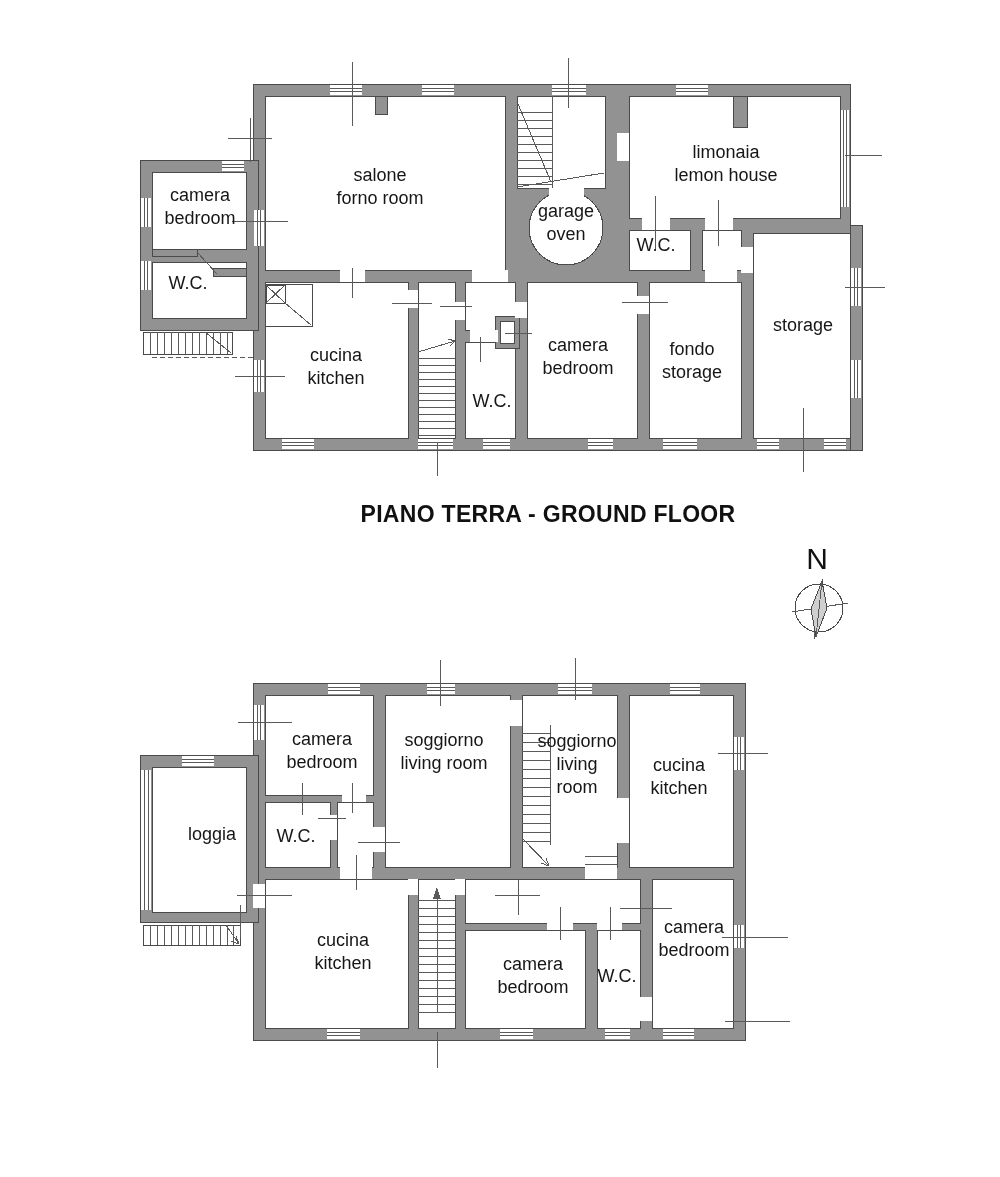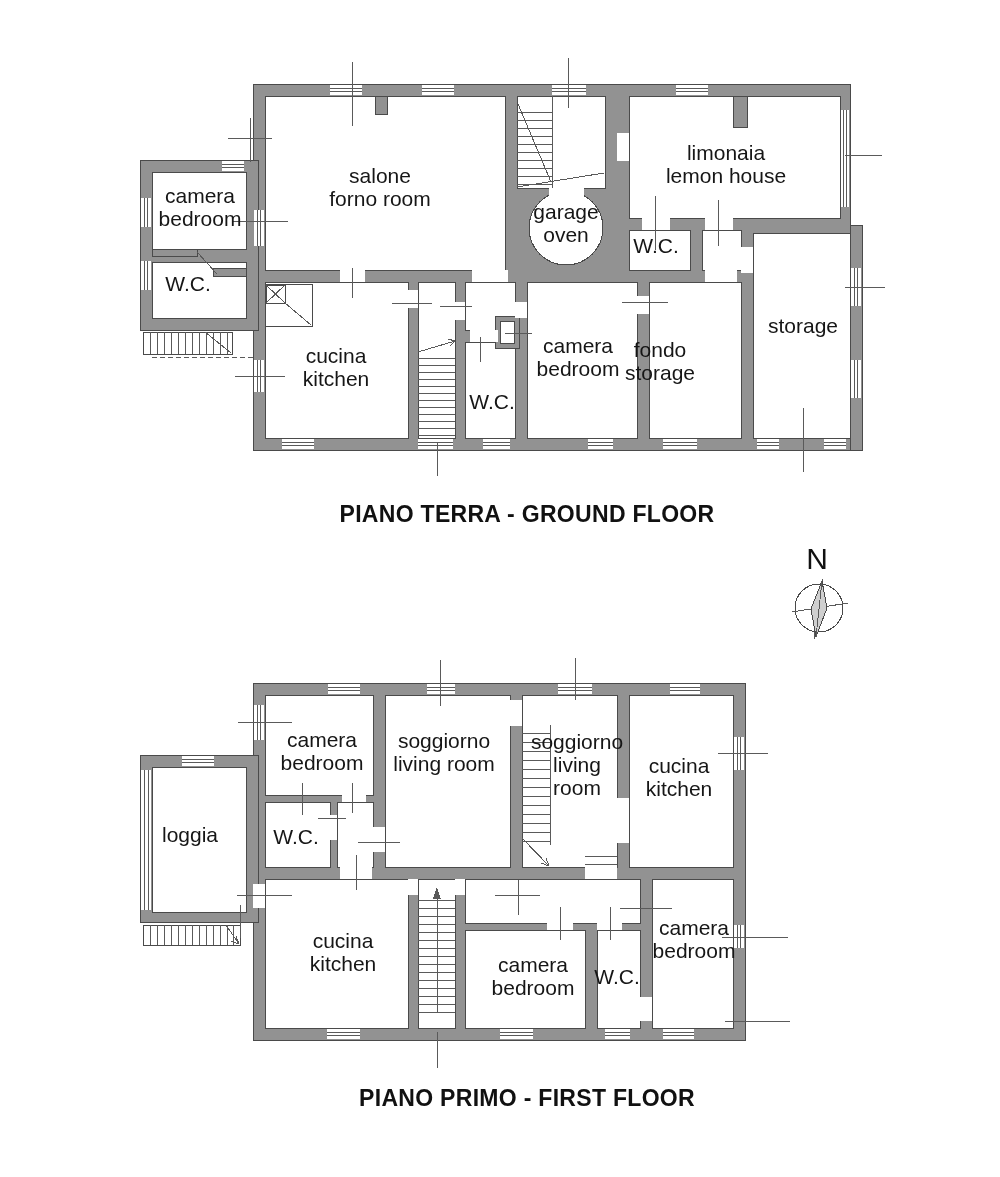--- a/index.html
+++ b/index.html
@@ -12,23 +12,23 @@
   .wall{fill:var(--wall);stroke:var(--outline);stroke-width:1;}
   .room{fill:#ffffff;stroke:var(--outline);stroke-width:1;}
   .gap{fill:#ffffff;stroke:none;}
   .win{fill:#ffffff;stroke:none;}
   .winline{stroke:var(--line);stroke-width:1;fill:none;}
   .tick{stroke:var(--line);stroke-width:1;fill:none;}
   .thin{stroke:var(--outline);stroke-width:1;fill:none;}
   .dash{stroke:var(--line);stroke-width:1;stroke-dasharray:5 3;fill:none;}
   .needle{fill:#cfcfcf;stroke:var(--outline);stroke-width:1;}
   .room-label{position:absolute;transform:translate(-50%,-50%);white-space:pre-line;
-              text-align:center;font-size:21px;line-height:23px;color:var(--text);}
+              text-align:center;font-size:18px;line-height:23px;color:var(--text);}
   .floor-title{position:absolute;transform:translate(-50%,-50%);font-weight:bold;
-               font-size:23px;color:#111;white-space:nowrap;letter-spacing:.3px;}
+               font-size:23px;color:#111;white-space:nowrap;letter-spacing:.3px;margin-left:21px;}
   .north-label{position:absolute;transform:translate(-50%,-50%);font-size:30px;color:#111;}
 </style>
 </head>
 <body>
 
 <div id="canvas">
 
 <svg id="plan-svg" width="1000" height="1177" viewBox="0 0 1000 1177">
 
   <g>
@@ -245,44 +245,43 @@
 oven</div>
   <div class="room-label" style="left:726px;top:164px">limonaia
 lemon house</div>
   <div class="room-label" style="left:656px;top:245px">W.C.</div>
   <div class="room-label" style="left:803px;top:325px">storage</div>
   <div class="room-label" style="left:336px;top:367px">cucina
 kitchen</div>
   <div class="room-label" style="left:492px;top:401px">W.C.</div>
   <div class="room-label" style="left:578px;top:357px">camera
 bedroom</div>
-  <div class="room-label" style="left:660px;top:361px">fondo
+  <div class="room-label" style="left:692px;top:361px">fondo
 storage</div>
 </div>
 
 <div class="floor-title" style="left:527px;top:514px">PIANO TERRA - GROUND FLOOR</div>
 
 <div class="north-label" style="left:817px;top:559px">N</div>
 
 <div>
   <div class="room-label" style="left:322px;top:751px">camera
 bedroom</div>
   <div class="room-label" style="left:444px;top:752px">soggiorno
 living room</div>
   <div class="room-label" style="left:577px;top:764px">soggiorno
 living
 room</div>
   <div class="room-label" style="left:679px;top:777px">cucina
 kitchen</div>
-  <div class="room-label" style="left:190px;top:834px">loggia</div>
+  <div class="room-label" style="left:212px;top:834px">loggia</div>
   <div class="room-label" style="left:296px;top:836px">W.C.</div>
   <div class="room-label" style="left:343px;top:952px">cucina
 kitchen</div>
   <div class="room-label" style="left:533px;top:976px">camera
 bedroom</div>
   <div class="room-label" style="left:617px;top:976px">W.C.</div>
   <div class="room-label" style="left:694px;top:939px">camera
 bedroom</div>
 </div>
 
-<div class="floor-title" style="left:527px;top:1098px">PIANO PRIMO - FIRST FLOOR</div>
 
 </div>
 
 </body></html>

